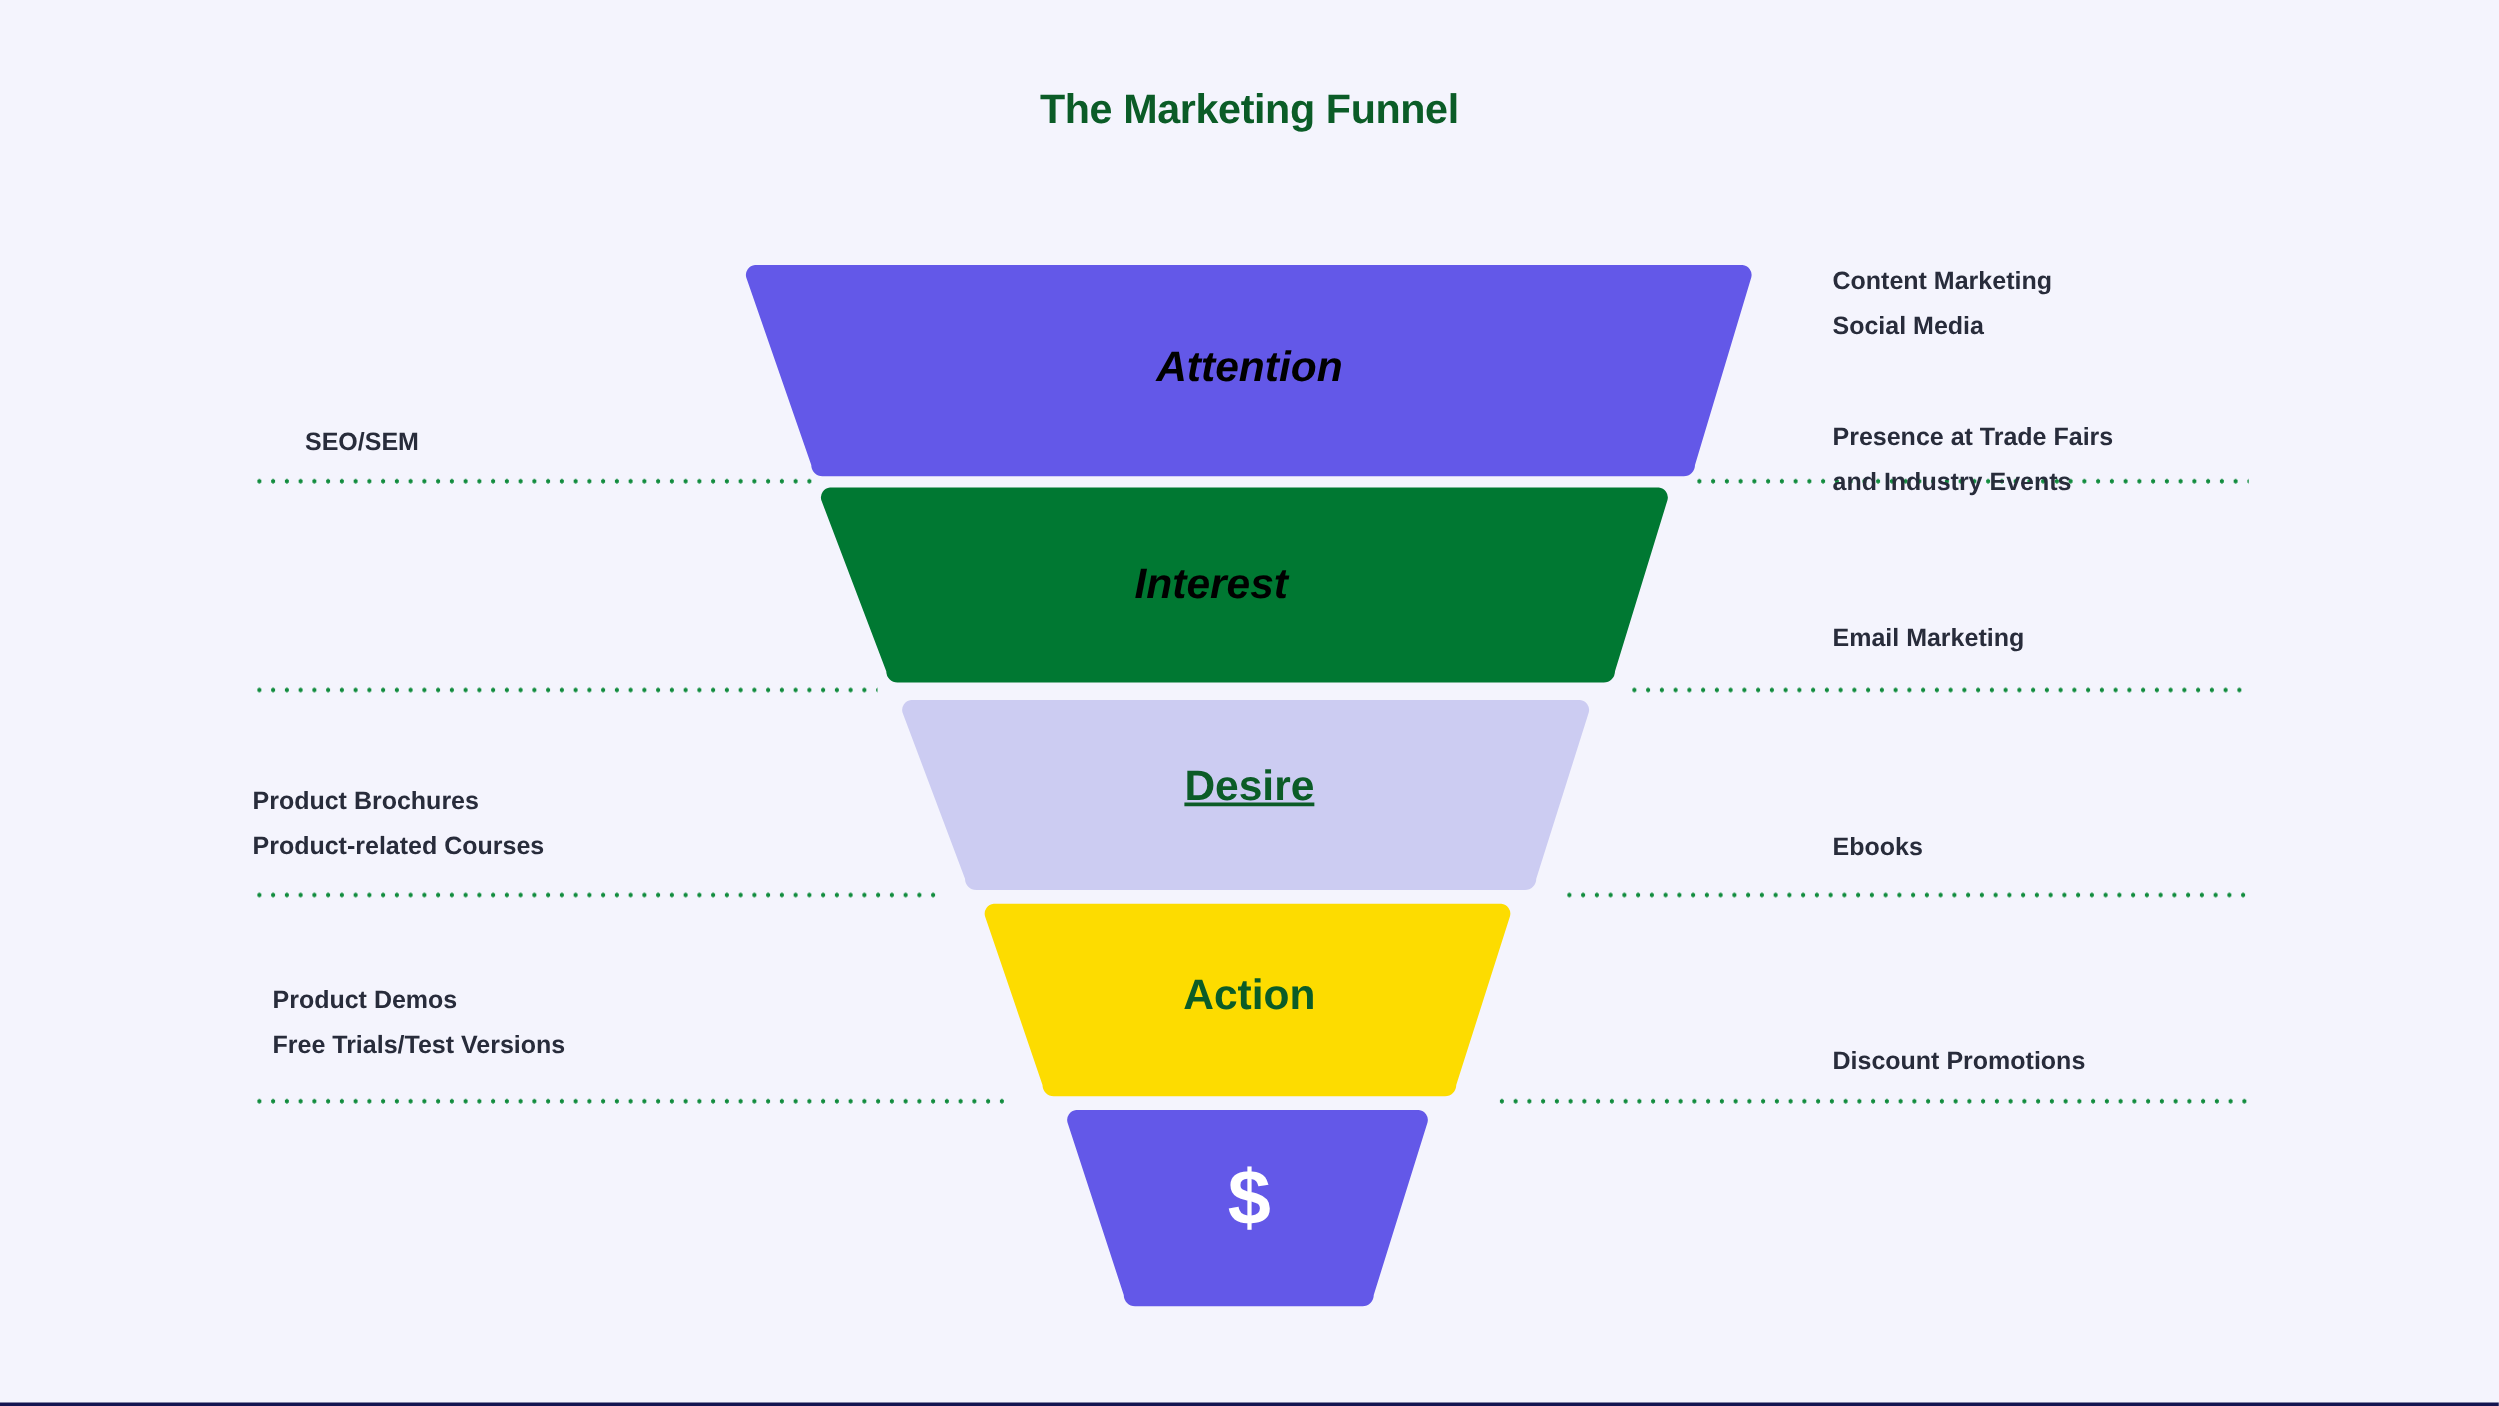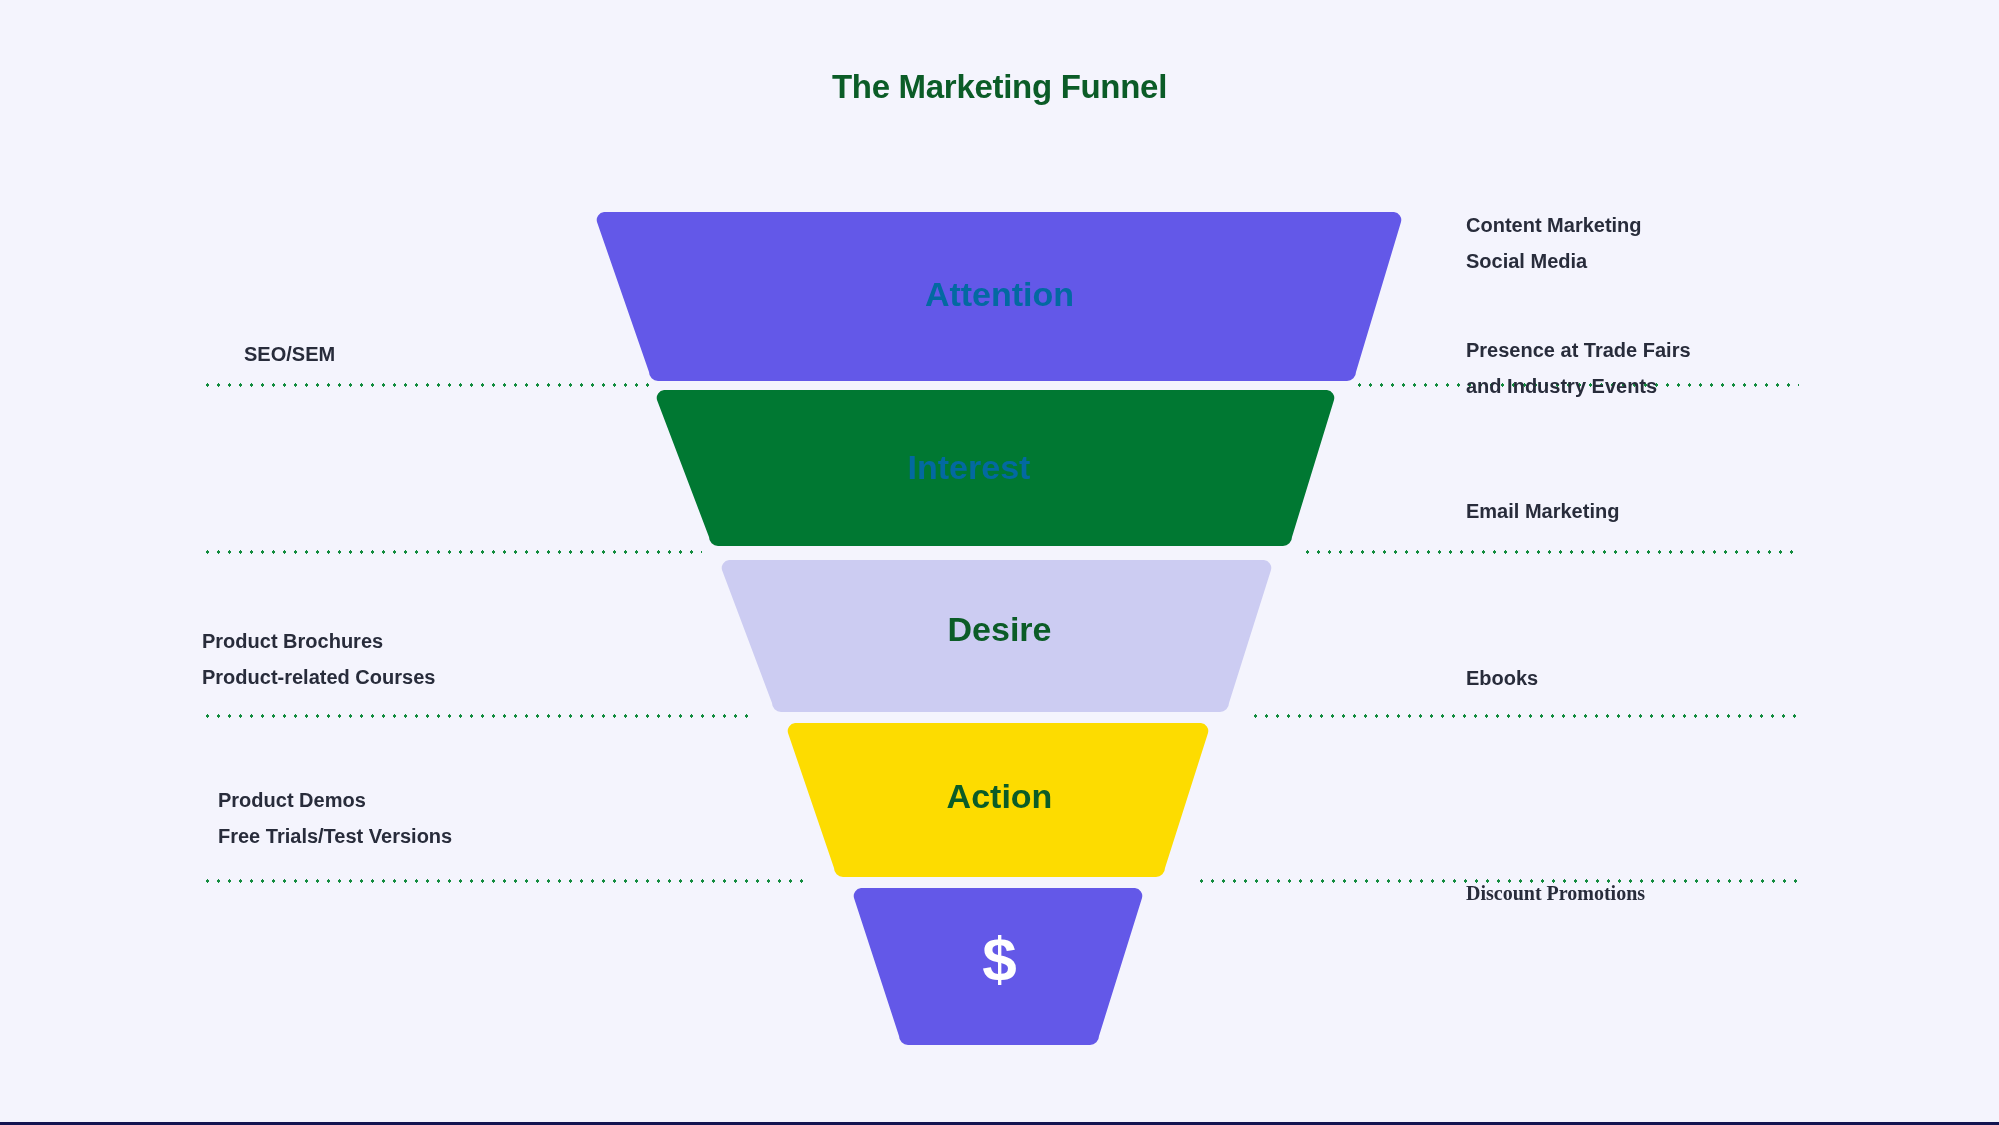--- a/index.html
+++ b/index.html
@@ -50,26 +50,26 @@
   #funnel-svg .seg { pointer-events: auto; }
 
   
   .stage-label {
     position: absolute;
     text-align: center;
     font-size: 34px;
     font-weight: bold;
     white-space: nowrap;
   }
-  .stage-label.light { color: #0369a1; }
+  .stage-label.light { color: #000000; font-style: italic; }
   .stage-label.dark  { color: #0B5C27; }
 
   #label-attention { left: 0;   top: 275px; width: 1999px; }
   #label-interest  { left: 0;   top: 448px; width: 1938px; }
-  #label-desire    { left: 0;   top: 610px; width: 1999px; }
+  #label-desire    { left: 0;   top: 610px; width: 1999px; text-decoration: underline; }
   #label-action    { left: 0;   top: 777px; width: 1999px; }
 
   #dollar-symbol {
     position: absolute;
     left: 0;
     top: 923px;
     width: 1999px;
     text-align: center;
     font-size: 62px;
     font-weight: bold;
@@ -91,21 +91,21 @@
 
   #ann-seo          { top: 336px; margin-left: 42px; }
   #ann-landing      { top: 458px; }
   #ann-brochures    { top: 623px; }
   #ann-demos        { top: 782px; margin-left: 16px; }
 
   #ann-content      { top: 207px; }
   #ann-tradefairs   { top: 300px; margin-top: 32px; }
   #ann-email        { top: 493px; }
   #ann-ebooks       { top: 660px; }
-  #ann-discount     { top: 875px; font-family: Liberation Serif, serif; }
+  #ann-discount     { top: 831px; }
 
   
   .dot-line {
     position: absolute;
     height: 4px;
     background-image: radial-gradient(circle, #128C3E 1.6px, rgba(0,0,0,0) 1.8px);
     background-size: 11px 4px;
     background-repeat: repeat-x;
     background-position: 0 50%;
   }

